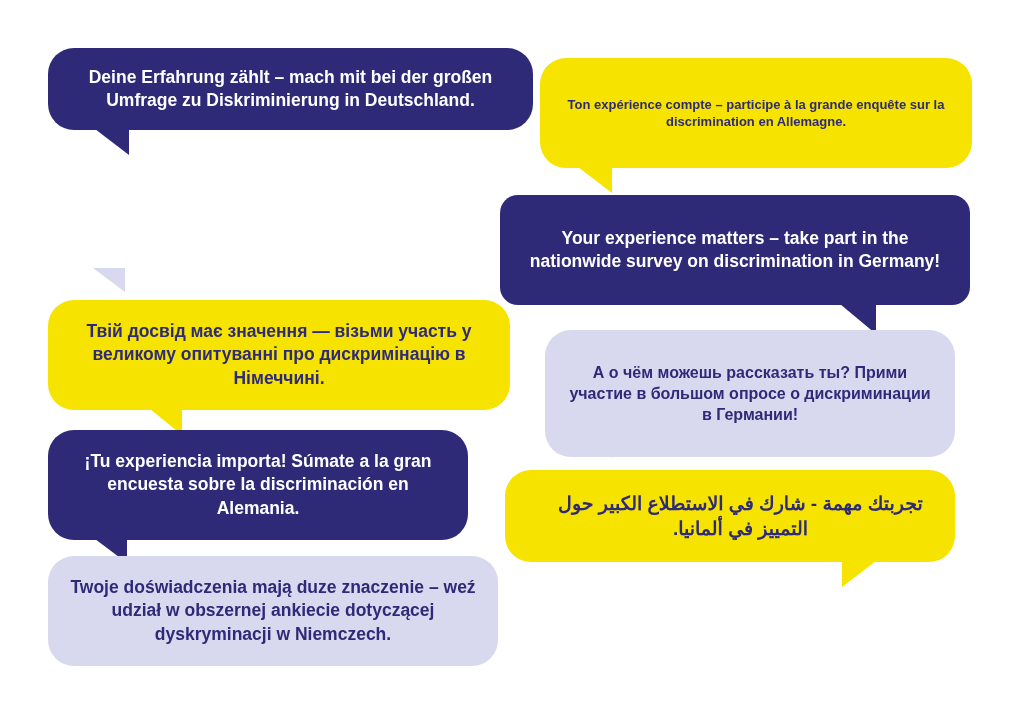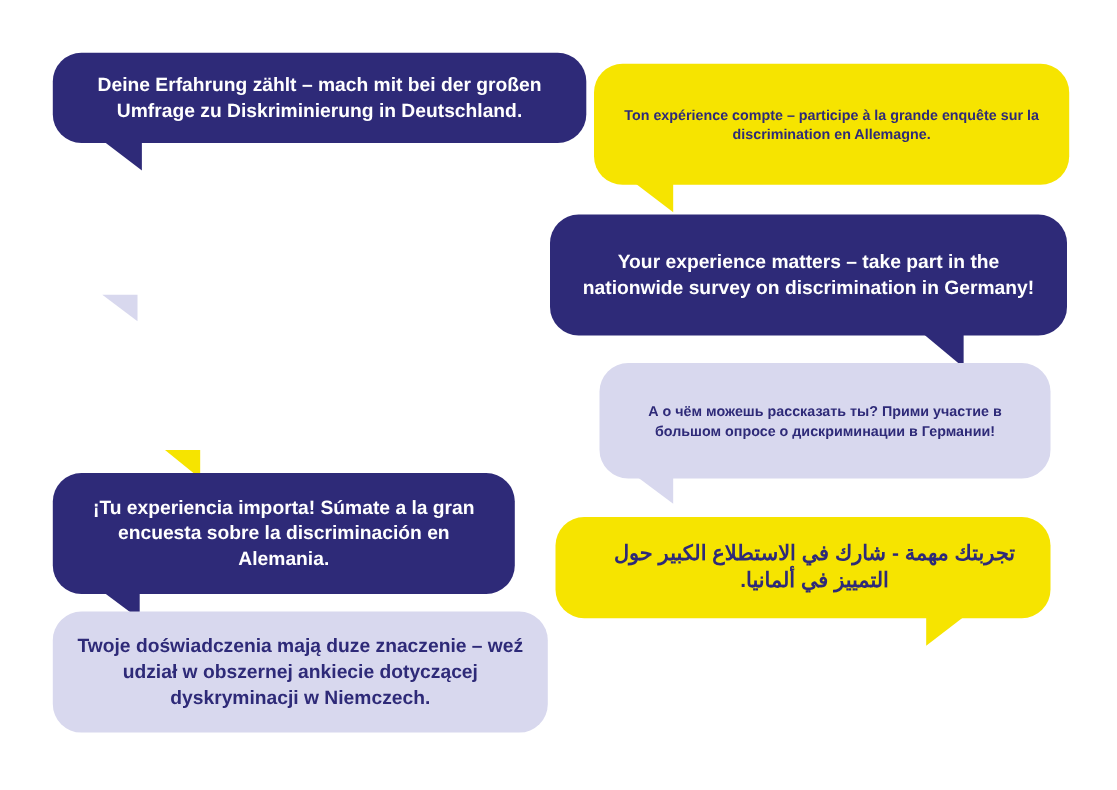--- a/index.html
+++ b/index.html
@@ -62,28 +62,31 @@
   </div>
   <div class="tail" style="left:95px; top:129px; border-width:26px 0 0 34px; border-color:#2e2a78 transparent transparent transparent;"></div>
 
   <div class="bubble yellow" style="left:540px; top:58px; width:432px; height:110px; font-size:13px;">
     <span class="txt">Ton expérience compte  – participe à la grande enquête sur la discrimination en Allemagne.</span>
   </div>
   <div class="tail" style="left:578px; top:167px; border-width:26px 0 0 34px; border-color:#f6e400 transparent transparent transparent;"></div>
 
   <div class="tail" style="left:93px; top:268px; border-width:24px 0 0 32px; border-color:#d8d8ee transparent transparent transparent;"></div>
 
-  <div class="bubble navy" style="left:500px; top:195px; width:470px; height:110px; font-size:17.5px;">
+  <div class="bubble navy" style="left:500px; top:195px; width:470px; height:110px; font-size:17.5px;border-radius:18px;">
     <span class="txt">Your experience matters – take part in the nationwide survey on discrimination in Germany!</span>
   </div>
   <div class="tail" style="left:840px; top:304px; border-width:0 0 30px 36px; border-color:transparent transparent #2e2a78 transparent; transform:scaleY(-1);"></div>
 
+  <div class="bubble yellow" style="left:48px; top:300px; width:462px; height:110px; font-size:17.5px;">
+    <span class="txt">Твій досвід має значення — візьми участь у великому опитуванні про дискримінацію в Німеччині.</span>
+  </div>
   <div class="tail" style="left:150px; top:409px; border-width:26px 0 0 32px; border-color:#f6e400 transparent transparent transparent;"></div>
 
-  <div class="bubble lilac" style="left:545px; top:330px; width:410px; height:105px; font-size:13px;">
+  <div class="bubble lilac" style="left:545px; top:330px; width:410px; height:127px; font-size:16px;">
     <span class="txt">А о чём можешь рассказать ты? Прими участие в большом опросе о дискриминации в Германии!</span>
   </div>
   <div class="tail" style="left:580px; top:434px; border-width:24px 0 0 32px; border-color:#d8d8ee transparent transparent transparent;"></div>
 
   <div class="bubble navy" style="left:48px; top:430px; width:420px; height:110px; font-size:17.5px;">
     <span class="txt">¡Tu experiencia importa! Súmate a la gran encuesta sobre la discriminación en Alemania.</span>
   </div>
   <div class="tail" style="left:95px; top:539px; border-width:24px 0 0 32px; border-color:#2e2a78 transparent transparent transparent;"></div>
 
   <div class="bubble yellow rtl" style="left:505px; top:470px; width:450px; height:92px; font-size:19px;">

